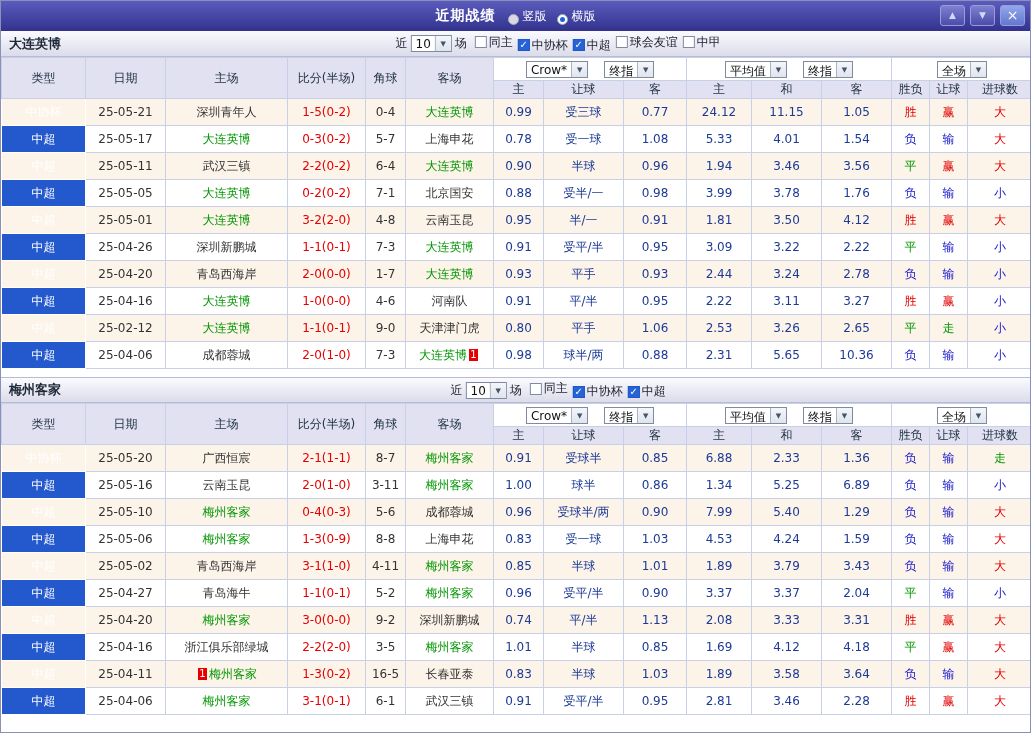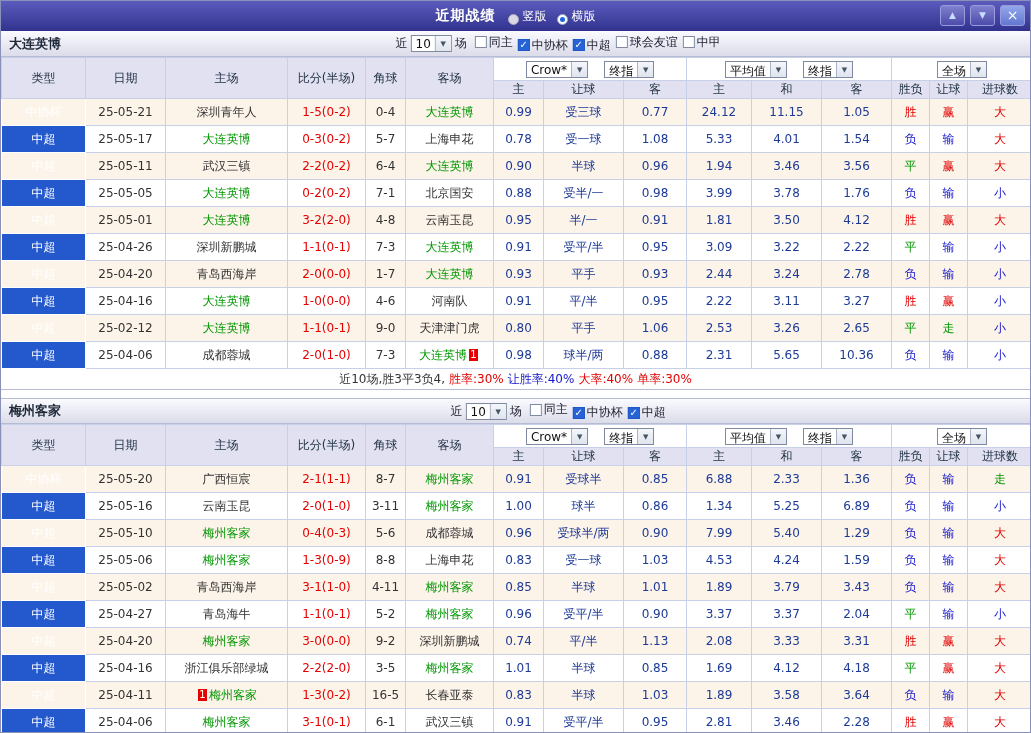--- a/index.html
+++ b/index.html
@@ -349,27 +349,20 @@
             <td class="num">0.88</td>
             <td class="num">2.31</td>
             <td class="num">5.65</td>
             <td class="num">10.36</td>
             <td class="res" style="color: rgb(21, 21, 204);">负</td>
             <td class="res" style="color: rgb(21, 21, 204);">输</td>
             <td class="res" style="color: rgb(21, 21, 204);">小</td>
           </tr>
         </tbody>
     </table>
-    <div class="summary">
-        <span style="color: rgb(51, 51, 51);">近10场,胜3平3负4, </span>
-        <span style="color: rgb(225, 0, 0);">胜率:30%</span>
-        <span style="color: rgb(21, 21, 204);">让胜率:40%</span>
-        <span style="color: rgb(225, 0, 0);">大率:40%</span>
-        <span style="color: rgb(225, 0, 0);">单率:30%</span>
-      </div>
   </div>
 
   <div class="gap"></div>
 
   <div class="section sec2">
     <div class="secbar">
       <span class="team-name">梅州客家</span>
       <div class="filters">
         <span class="txt">近</span>
         <span class="sel">

